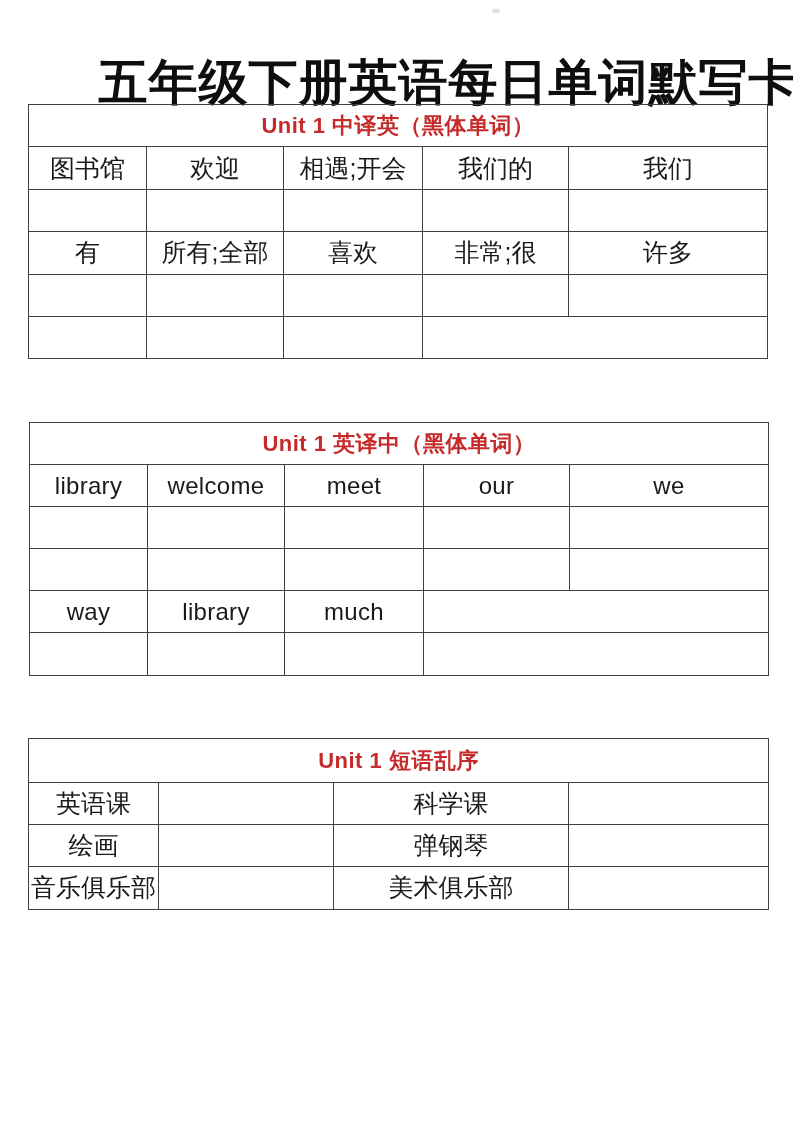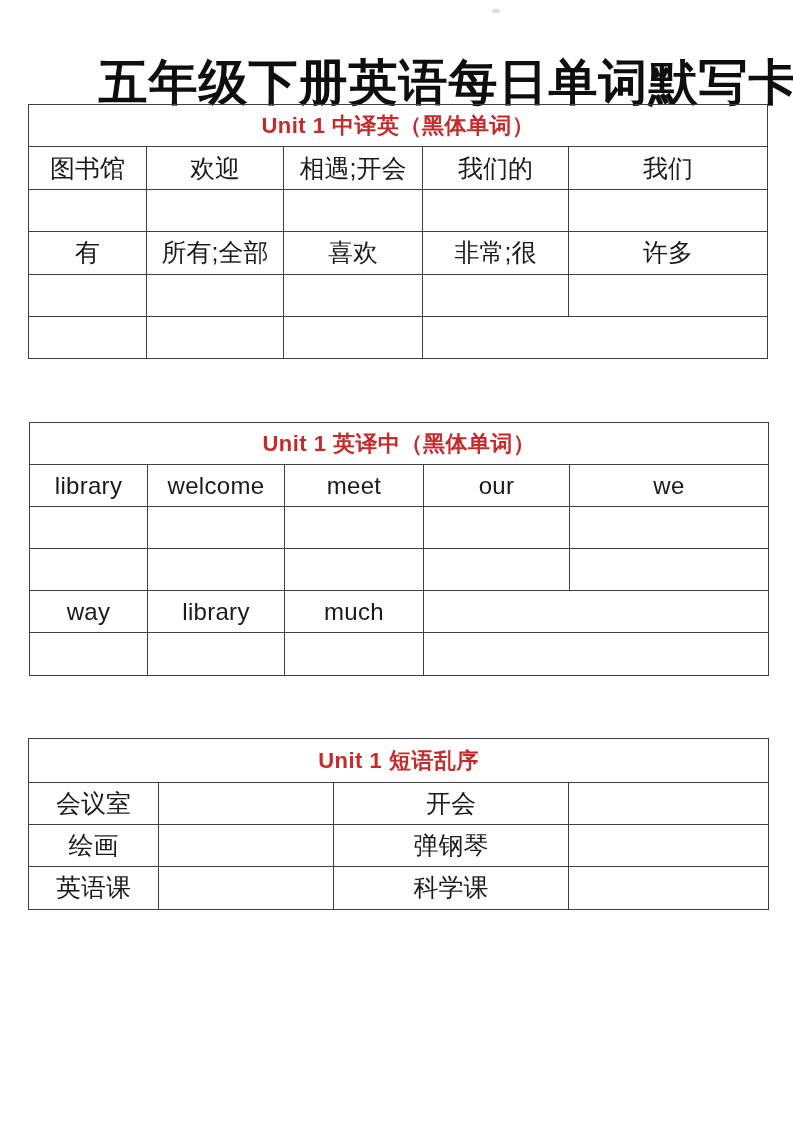--- a/index.html
+++ b/index.html
@@ -167,33 +167,33 @@
       <col style="width:130px">
         <col style="width:175px">
         <col style="width:235px">
         <col style="width:200px">
     </colgroup>
     <tbody>
         <tr class="hrow">
       <td class="hdr" colspan="4">Unit 1 短语乱序</td>
     </tr>
     <tr>
-      <td class="cn">会议室</td>
+      <td class="cn">英语课</td>
       <td></td>
-      <td class="cn">开会</td>
+      <td class="cn">科学课</td>
       <td></td>
     </tr>
     <tr>
       <td class="cn">绘画</td>
       <td></td>
       <td class="cn">弹钢琴</td>
       <td></td>
     </tr>
     <tr>
-      <td class="cn">英语课</td>
+      <td class="cn">音乐俱乐部</td>
       <td></td>
-      <td class="cn">科学课</td>
+      <td class="cn">美术俱乐部</td>
       <td></td>
     </tr>
   </tbody>
     </table>
 
 </div>
 
 </body></html>

